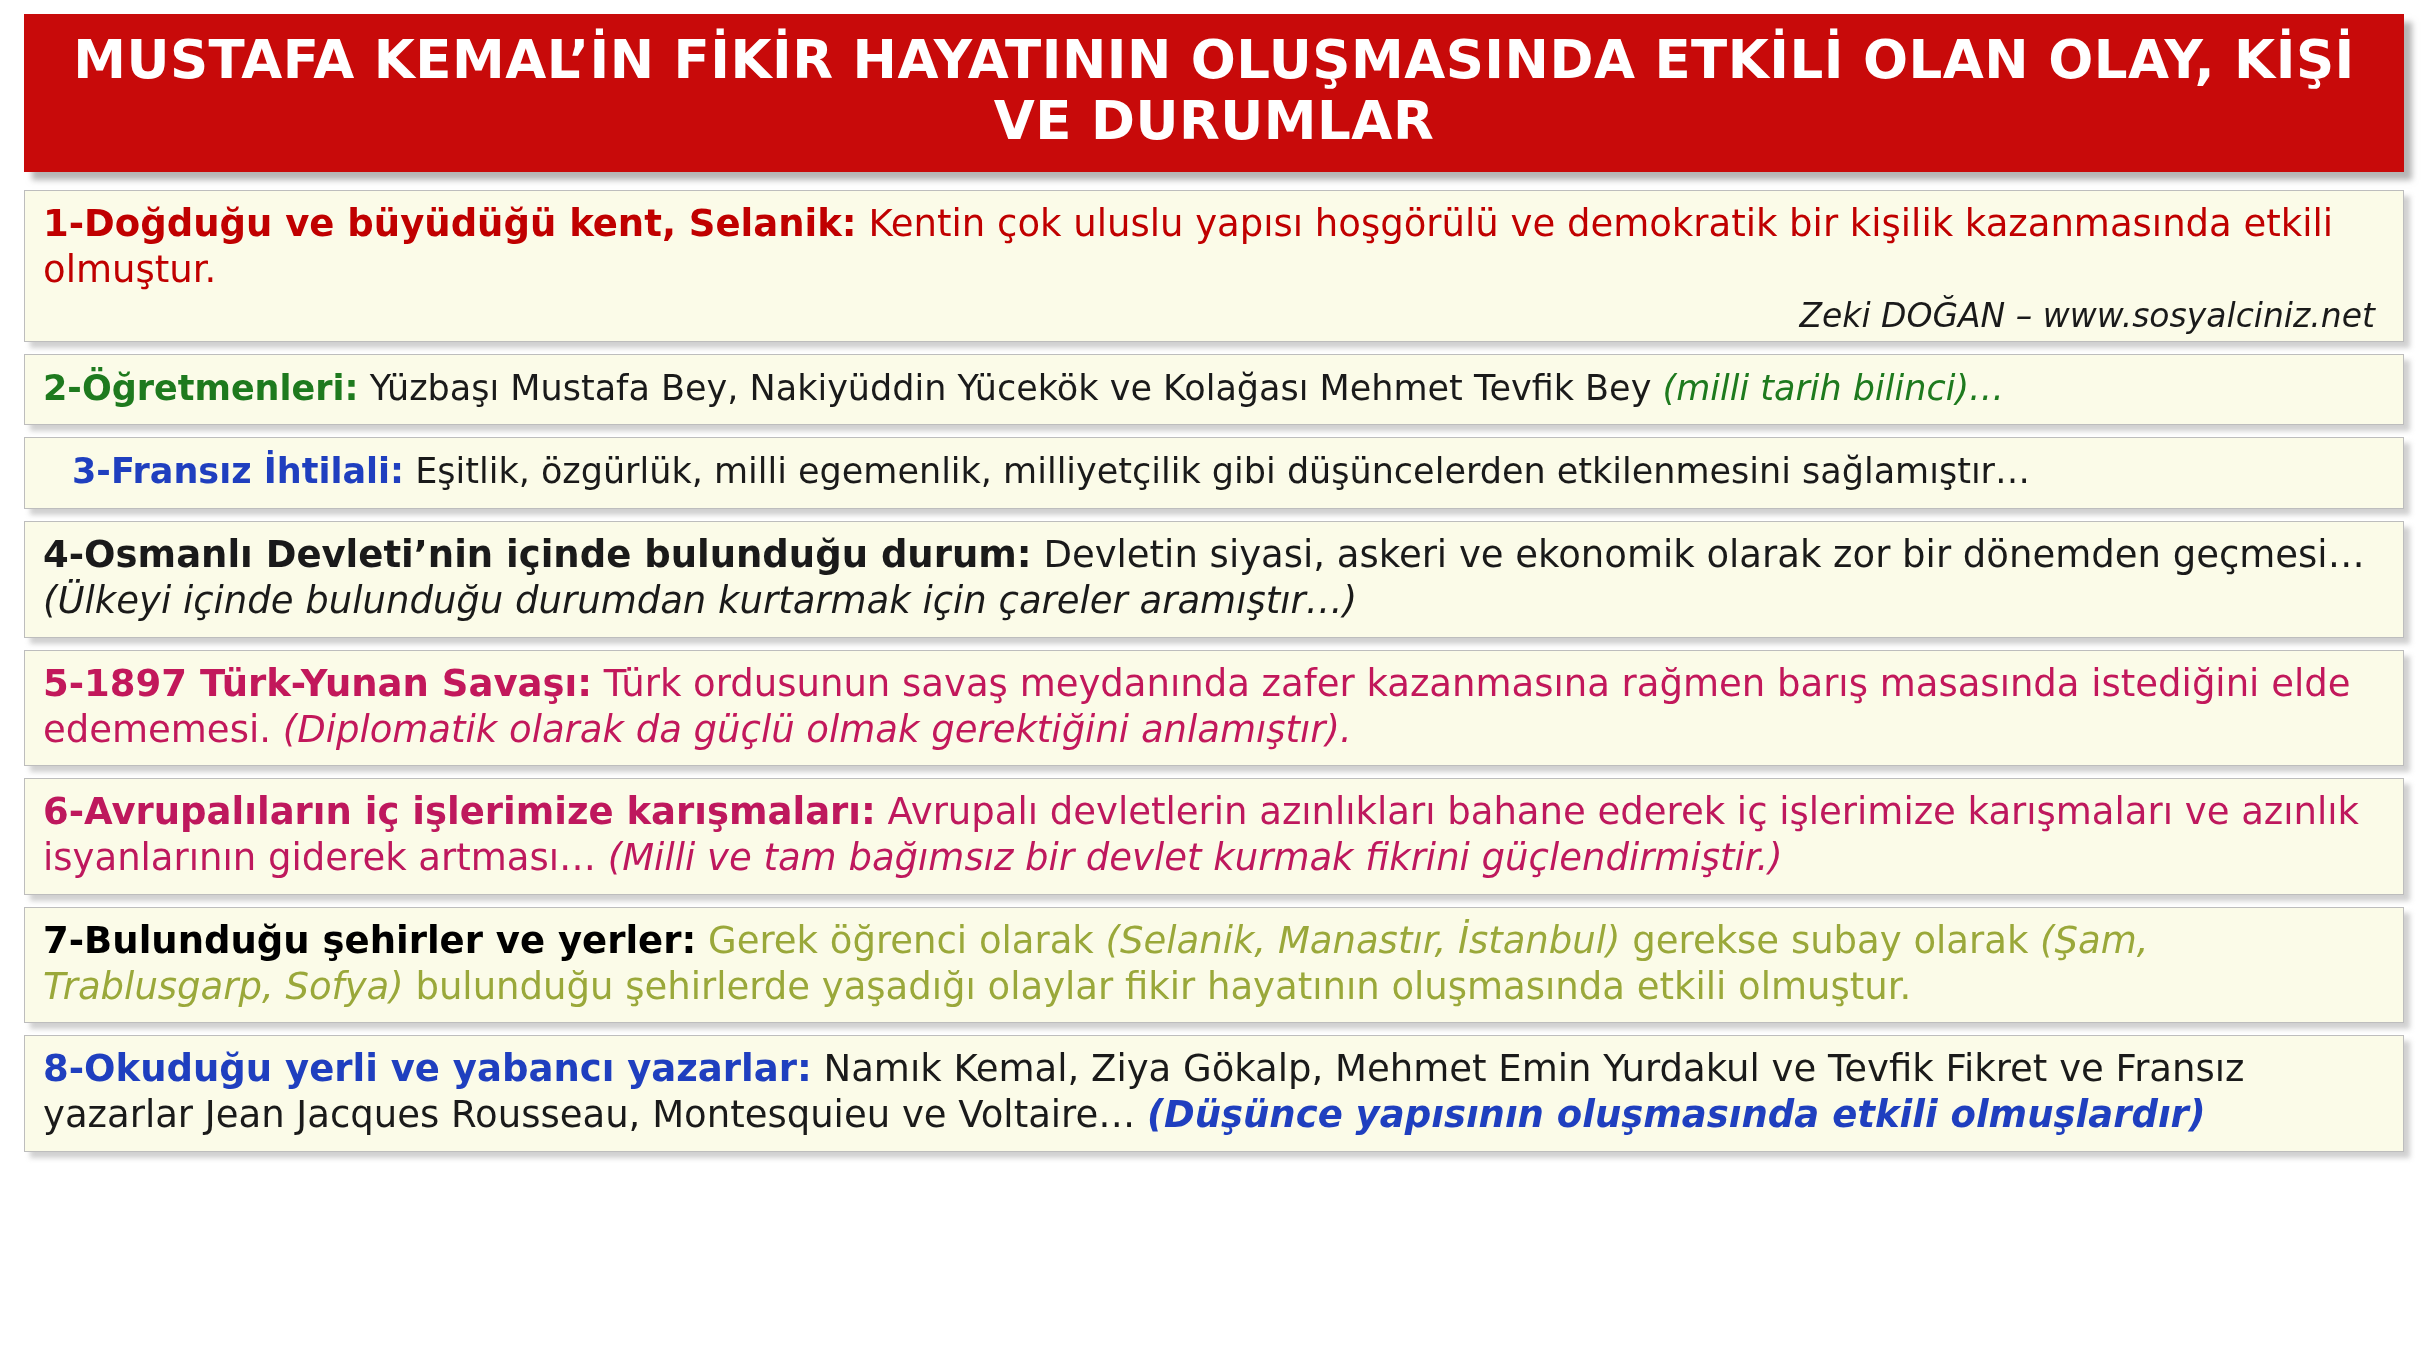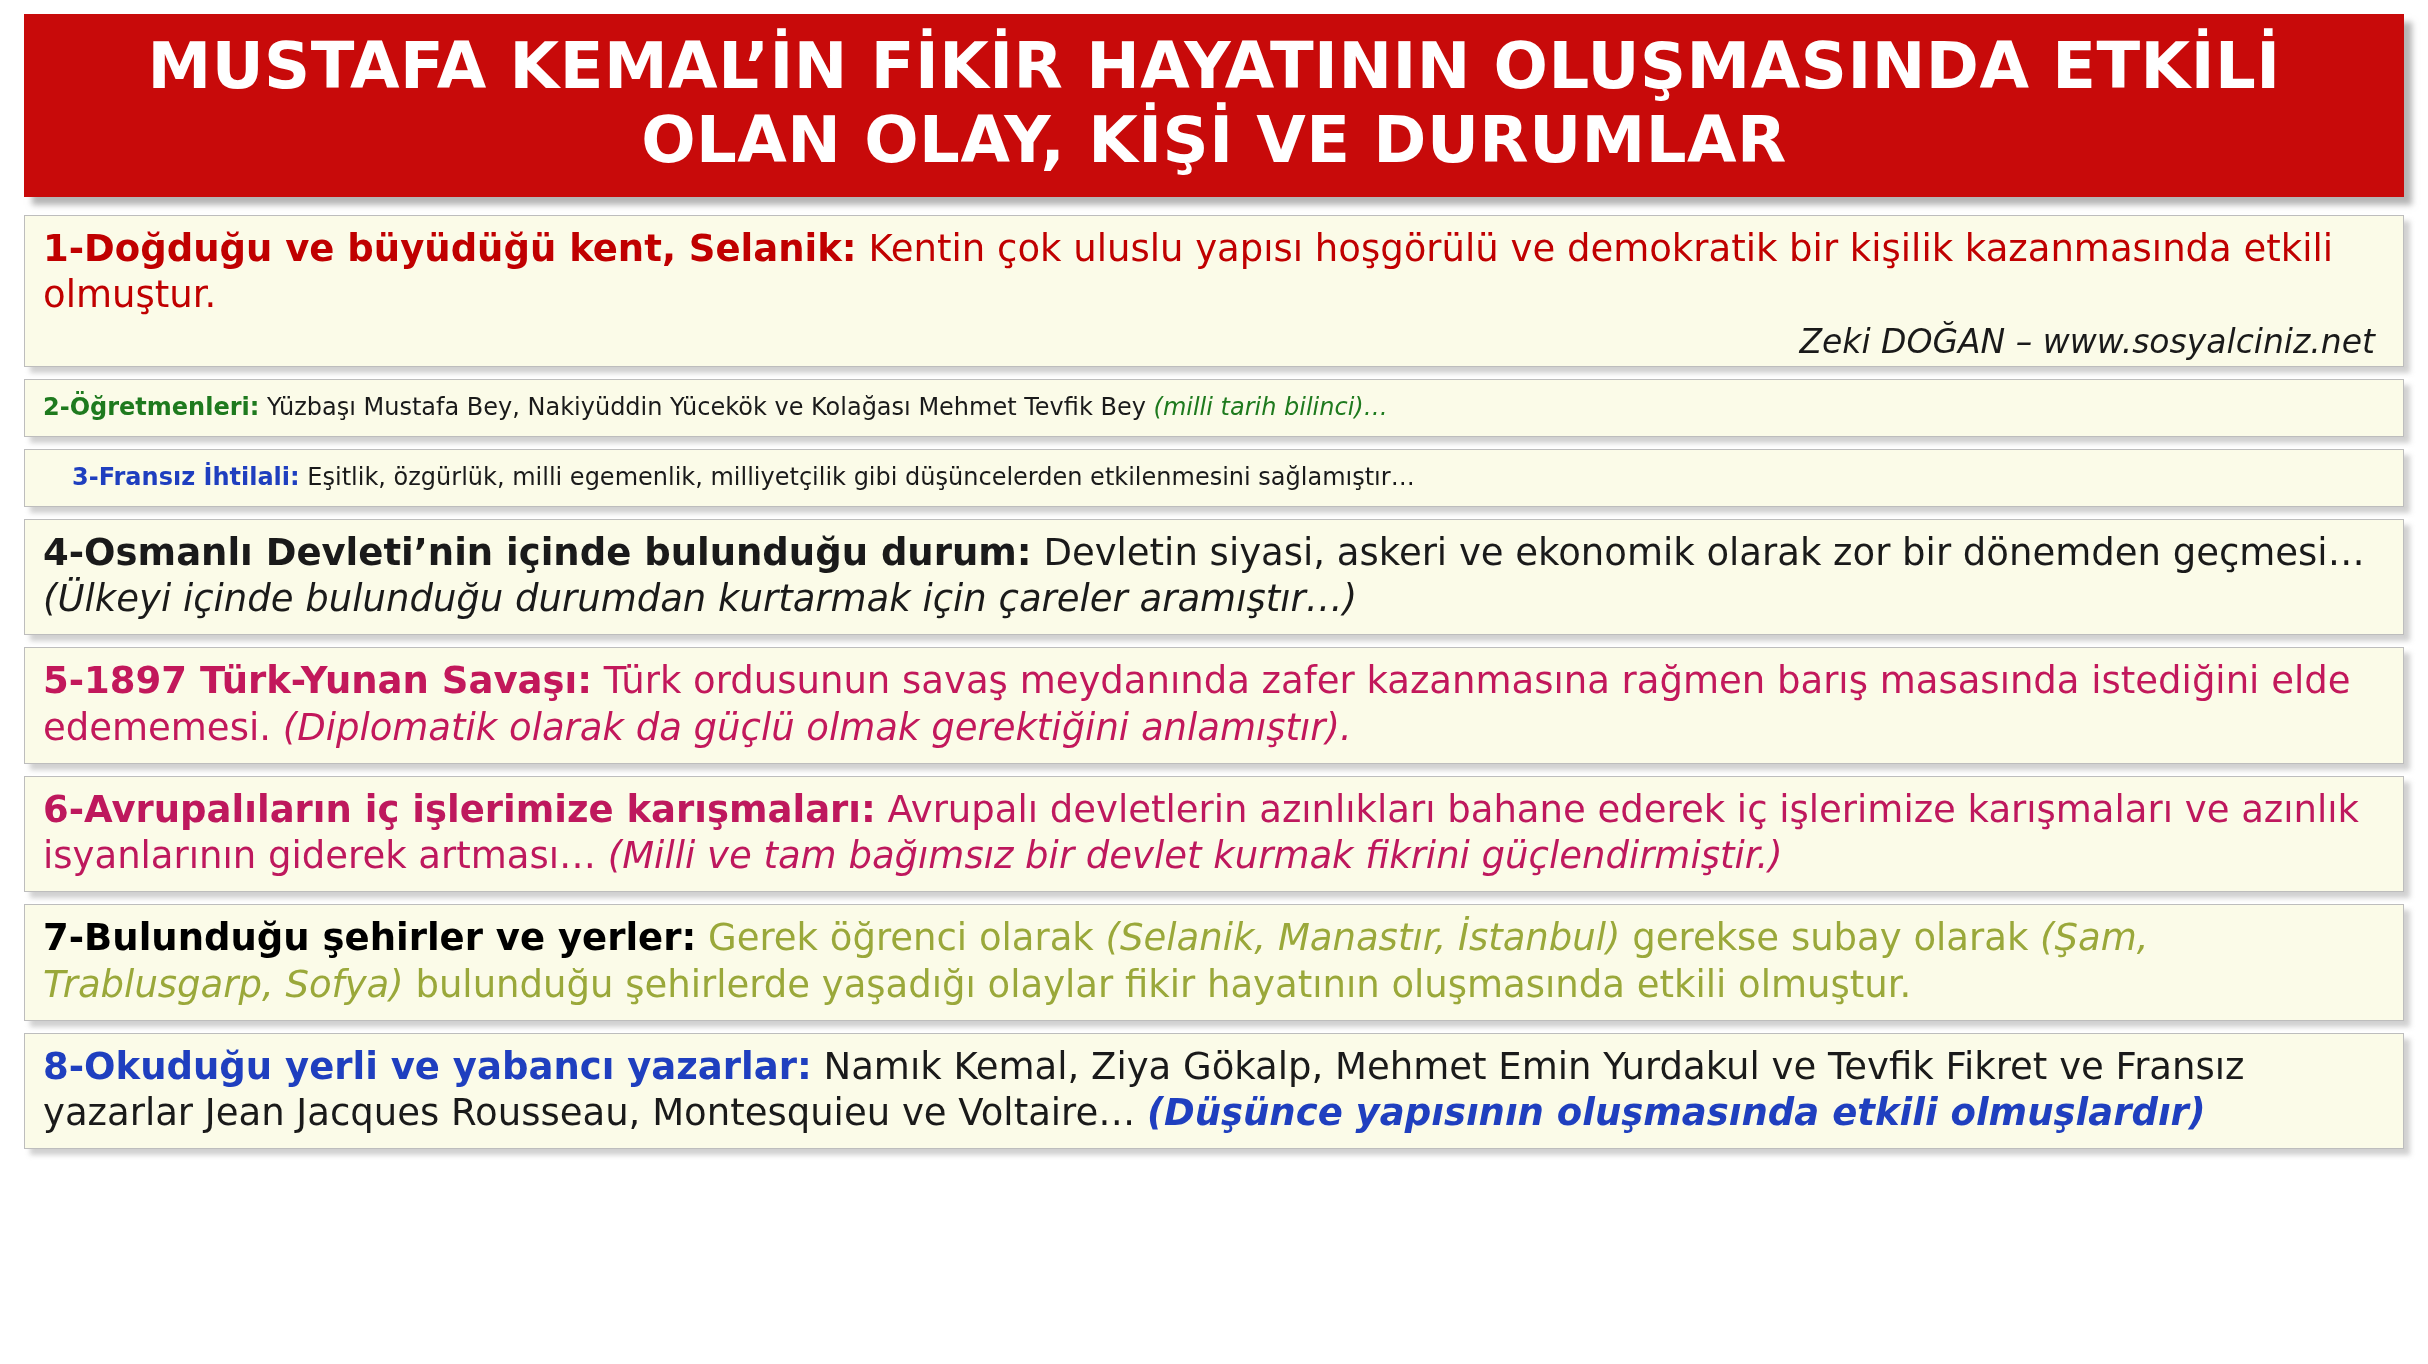--- a/index.html
+++ b/index.html
@@ -20,21 +20,21 @@
     padding: 10px 14px 6px 14px;
     position: relative;
   }
 
   
   .title-banner {
     background: #c80a0a;
     color: #ffffff;
     text-align: center;
     font-weight: bold;
-    font-size: 64px;
+    font-size: 53px;
     line-height: 1.15;
     letter-spacing: 0.5px;
     padding: 16px 40px 20px 40px;
     margin: 4px 10px 18px 10px;
     box-shadow: 8px 8px 6px rgba(120,120,120,0.55);
     font-family: "DejaVu Sans", "Liberation Sans", sans-serif;
   }
 
   
   .item {
@@ -50,21 +50,21 @@
   .item p {
     margin: 0;
   }
   .lead {
     font-weight: bold;
   }
   .it {
     font-style: italic;
   }
   .shrink {
-    font-size: 24px;
+    font-size: 35px;
   }
 
   
   .c-red   { color: #c00000; }
   .c-green { color: #1e7a1e; }
   .c-blue  { color: #1f3fbf; margin-left: 29px; }
   .c-dark  { color: #1a1a1a; }
   .c-crim  { color: #c2185b; margin-top: 44px; }
   .c-purp  { color: #be185d; }
   .c-orng  { color: #000000; margin-top: 19px; }

